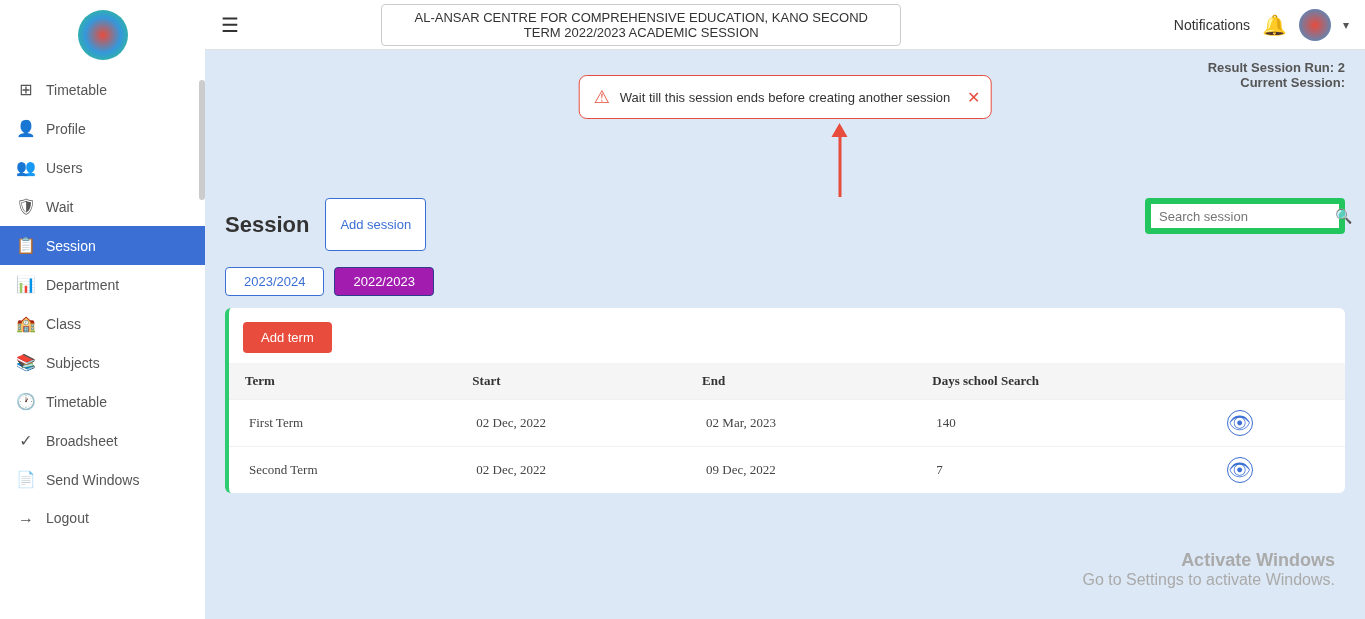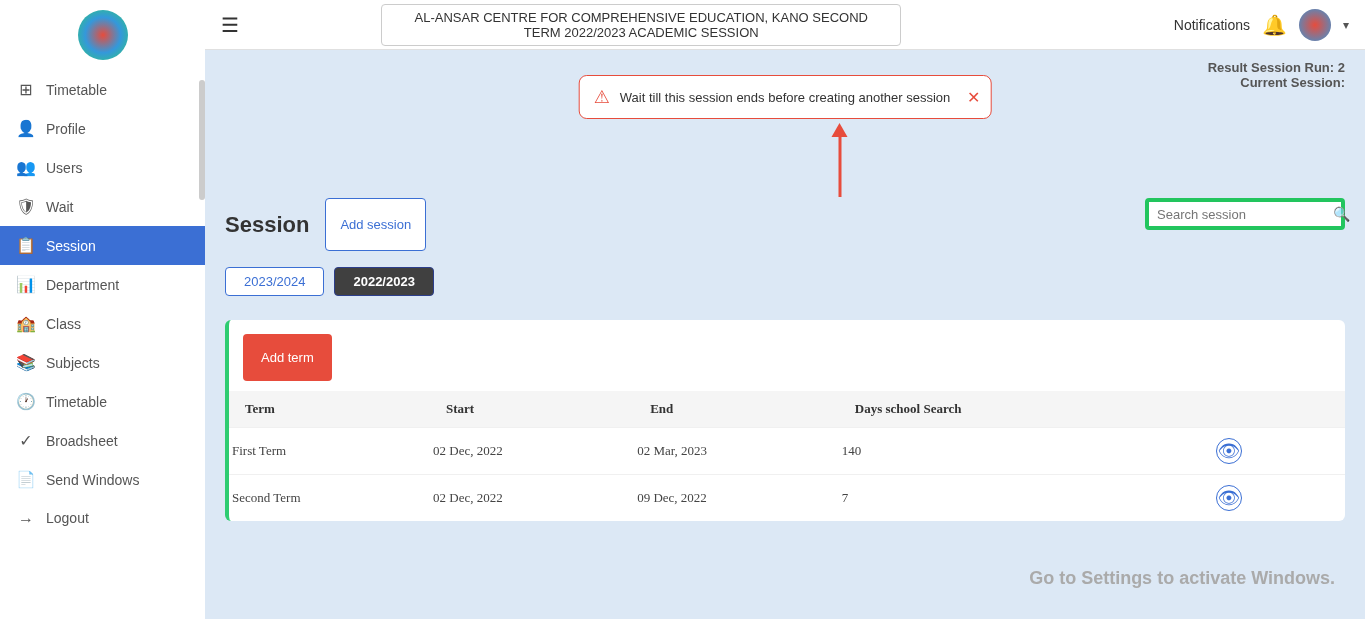--- a/index.html
+++ b/index.html
@@ -193,68 +193,67 @@
     }
 
     
     .search-box {
       position: absolute;
       top: 148px;
       right: 20px;
       display: flex;
       align-items: center;
       background: #fff;
-      border: 4px solid #22c55e;
+      border: 6px solid #22c55e;
       border-radius: 4px;
       padding: 4px 8px;
       width: 200px;
     }
     .search-input {
       border: none;
       outline: none;
       font-size: 13px;
       flex: 1;
       background: transparent;
     }
     .search-icon { color: #555; font-size: 14px; }
 
     
     .year-tabs {
       display: flex;
       gap: 10px;
-      margin-bottom: 24px;
+      margin-bottom: 12px;
     }
     .year-tab {
       padding: 6px 18px;
       border: 1.5px solid #3b6fd4;
       border-radius: 4px;
       cursor: pointer;
       font-size: 13px;
       background: #fff;
       color: #3b6fd4;
     }
     .year-tab.active {
-      background: #404040;
+      background: #a21caf;
       color: #fff;
       border-color: #2c3e8c;
-      font-weight: bold;
     }
 
     
     .table-card {
       background: #fff;
       border-radius: 6px;
       overflow: hidden;
       border-left: 4px solid #2ecc71;
     }
     .add-term-btn {
       background: #e74c3c;
       color: #fff;
       border: none;
-      padding: 16px 18px;
+      padding: 8px 18px;
       border-radius: 4px;
       cursor: pointer;
       font-size: 13px;
       margin: 14px 0 0 14px;
       display: block;
     }
 
     table {
       width: 100%;
       border-collapse: collapse;
@@ -265,21 +264,21 @@
       background: #f5f5f5;
     }
     th {
       text-align: left;
       padding: 10px 16px;
       font-size: 13px;
       color: #333;
       font-weight: 600;
     }
     td {
-      padding: 10px 3px;
+      padding: 10px 20px;
       font-size: 13px;
       color: #444;
       border-top: 1px solid #f0f0f0;
       margin-left: 33px;
     }
     .view-icon {
       color: #3b6fd4;
       font-size: 18px;
       cursor: pointer;
       border: 1.5px solid #3b6fd4;
@@ -441,17 +440,18 @@
         </table>
       </div>
     </div>
 
     <div class="search-box">
       <input class="search-input" type="text" placeholder="Search session" style="">
       <span class="search-icon">🔍</span>
     </div>
 
     <div class="watermark">
+      <div>Activate Windows</div>
       <div>Go to Settings to activate Windows.</div>
     </div>
 
   </div>
 </div>
 
 </body></html>

